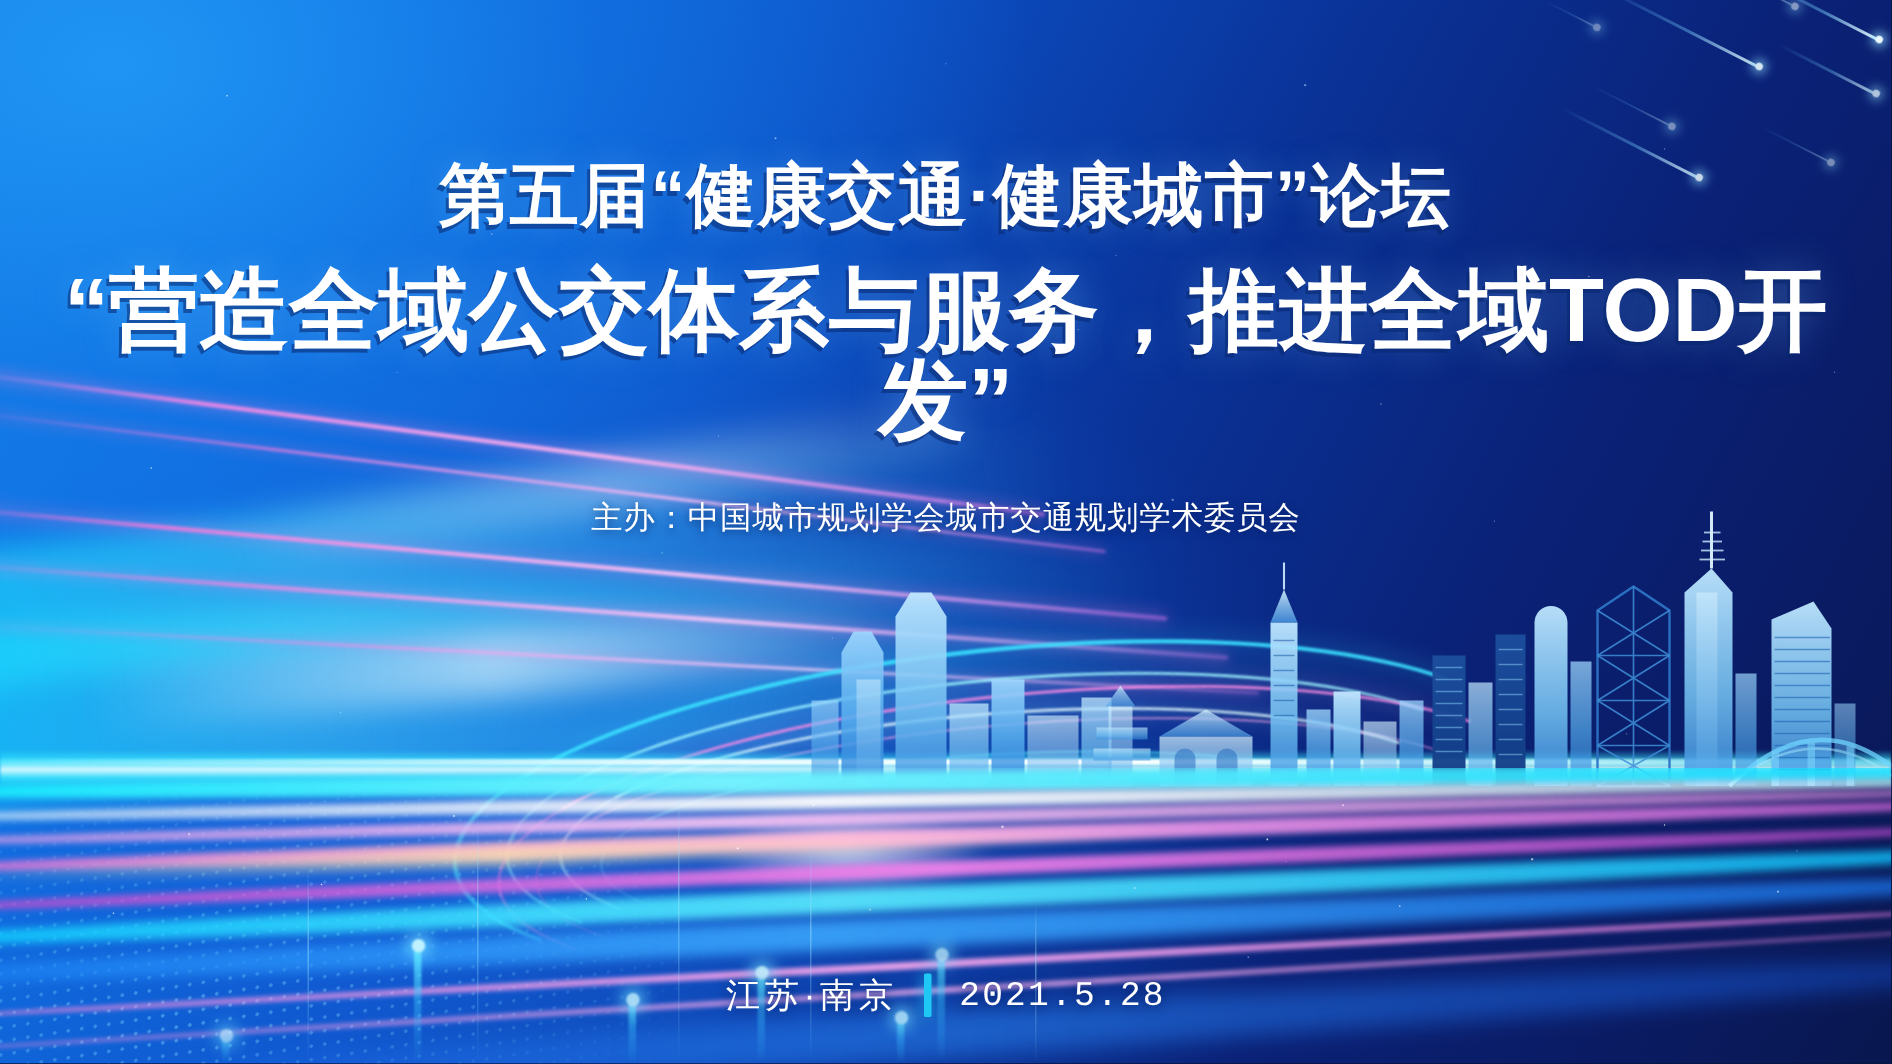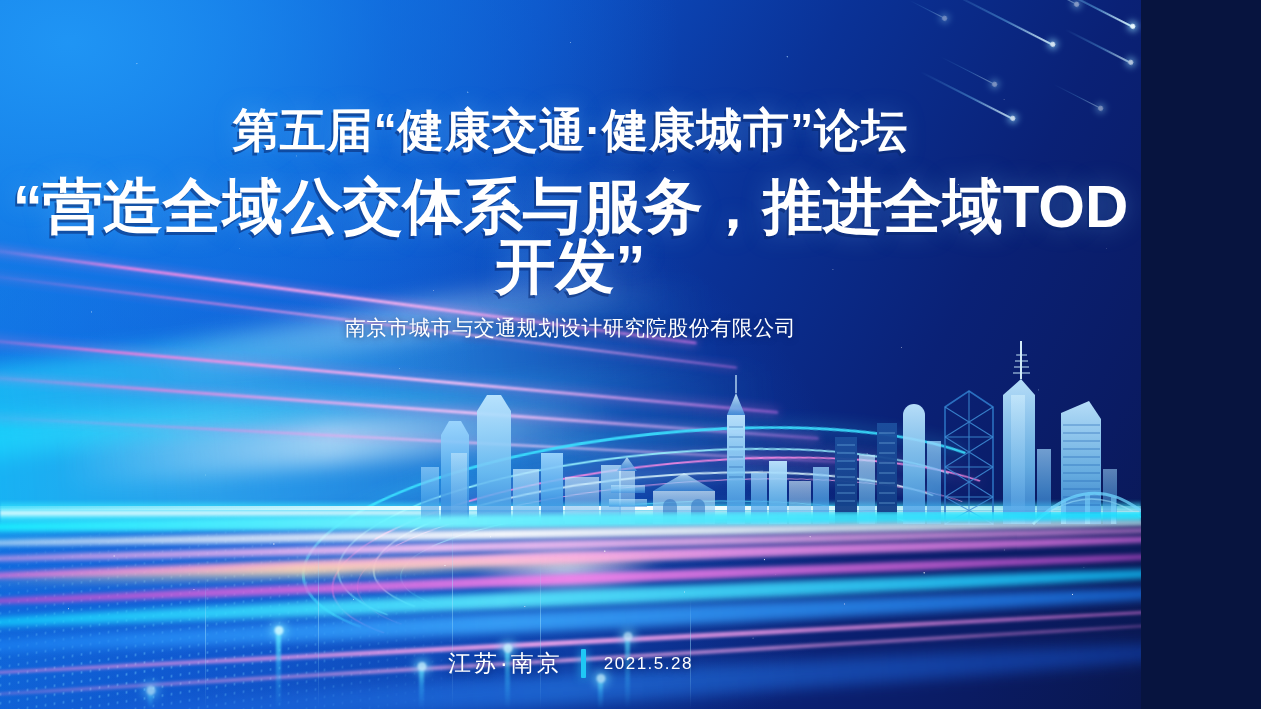--- a/index.html
+++ b/index.html
@@ -1,19 +1,19 @@
 <!DOCTYPE html>
 <html><head>
 <meta charset="utf-8">
 <style>
   html,body{margin:0;padding:0;background:#07143f;}
   body{font-family:"Liberation Sans","DejaVu Sans",sans-serif;}
 
   #poster{
-    position:relative;width:1141px;height:709px;overflow:hidden;
+    position:relative;width:1261px;height:709px;overflow:hidden;
     background:
       radial-gradient(ellipse 900px 620px at 6% 6%,  rgba(32,150,245,0.95) 0%, rgba(20,120,230,0.55) 36%, rgba(12,70,190,0.0) 68%),
       radial-gradient(ellipse 760px 520px at 28% 74%, rgba(24,110,235,0.55) 0%, rgba(14,60,180,0.0) 70%),
       linear-gradient(118deg,#1387ea 0%, #0f6fe0 16%, #0c4fc4 36%, #0a3297 56%, #0a2176 74%, #0a1b63 88%, #09174f 100%);
   }
 
   
   .dust{position:absolute;inset:0;pointer-events:none;}
   .dust.a{
     background-image:
@@ -145,22 +145,22 @@
     text-shadow:0 1px 6px rgba(5,30,95,.75);
   }
   .host.second{margin-top:20px;}
 
   .footer{
     position:absolute;left:0;right:0;top:648px;z-index:40;
     display:flex;align-items:center;justify-content:center;gap:18px;
   }
   .place{font-size:23px;color:#fff;letter-spacing:3px;text-shadow:0 1px 7px rgba(5,30,95,.8);}
   .divider{width:5px;height:29px;border-radius:1px;background:#1fc8f5;box-shadow:0 0 10px rgba(40,210,255,.8);}
-  .date{font-size:17px;color:#fff;letter-spacing:1.5px;text-shadow:0 1px 7px rgba(5,30,95,.8);
-        font-family:Liberation Sans, sans-serif;}
+  .date{font-size:23px;color:#fff;letter-spacing:1.5px;text-shadow:0 1px 7px rgba(5,30,95,.8);
+        font-family:Liberation Mono, monospace;}
 </style>
 </head>
 <body>
 
 <div id="poster">
 
   <div class="dust a"></div>
   <div class="dust b"></div>
   <div class="halftone"></div>
 
@@ -419,21 +419,21 @@
     <div class="hairline" style="left:318px;top:540px;height:169px;"></div>
     <div class="hairline" style="left:452px;top:520px;height:189px;"></div>
     <div class="hairline" style="left:540px;top:560px;height:149px;"></div>
     <div class="hairline" style="left:205px;top:575px;height:134px;"></div>
     <div class="hairline" style="left:690px;top:600px;height:109px;"></div>
   </div>
 
   <div class="text-stack">
     <div class="title1">第五届“健康交通·健康城市”论坛</div>
     <div class="title2">“营造全域公交体系与服务，推进全域TOD开发”</div>
-    <div class="host second">南京市城市与交通规划设计研究院股份有限公司</div>
+    <div class="host">主办：中国城市规划学会城市交通规划学术委员会</div>
   </div>
 
   <div class="footer">
     <span class="place">江苏·南京</span>
     <span class="divider"></span>
     <span class="date">2021.5.28</span>
   </div>
 
 </div>
 

